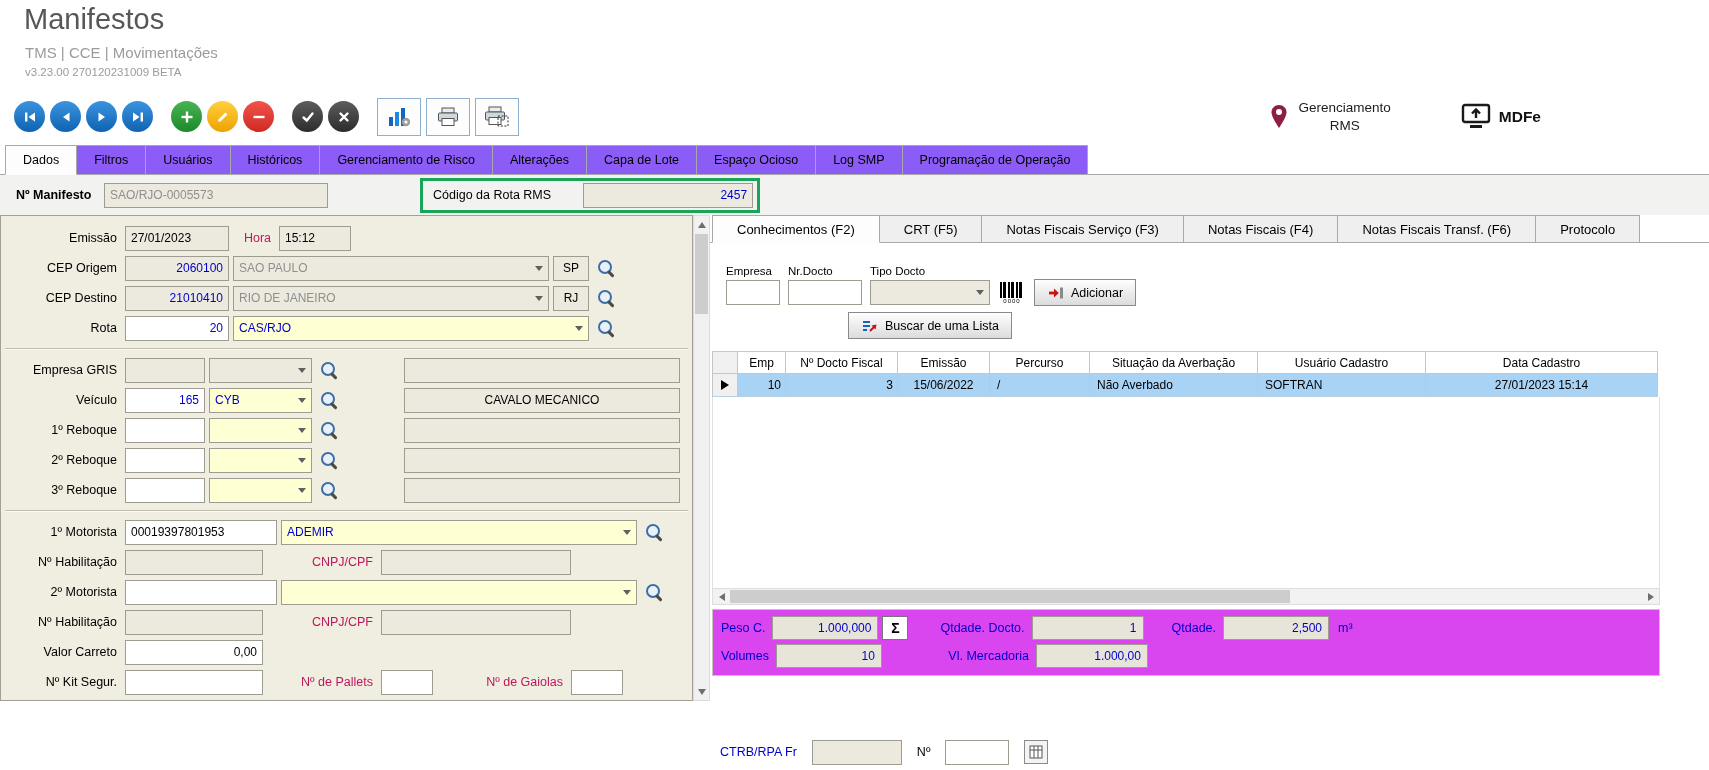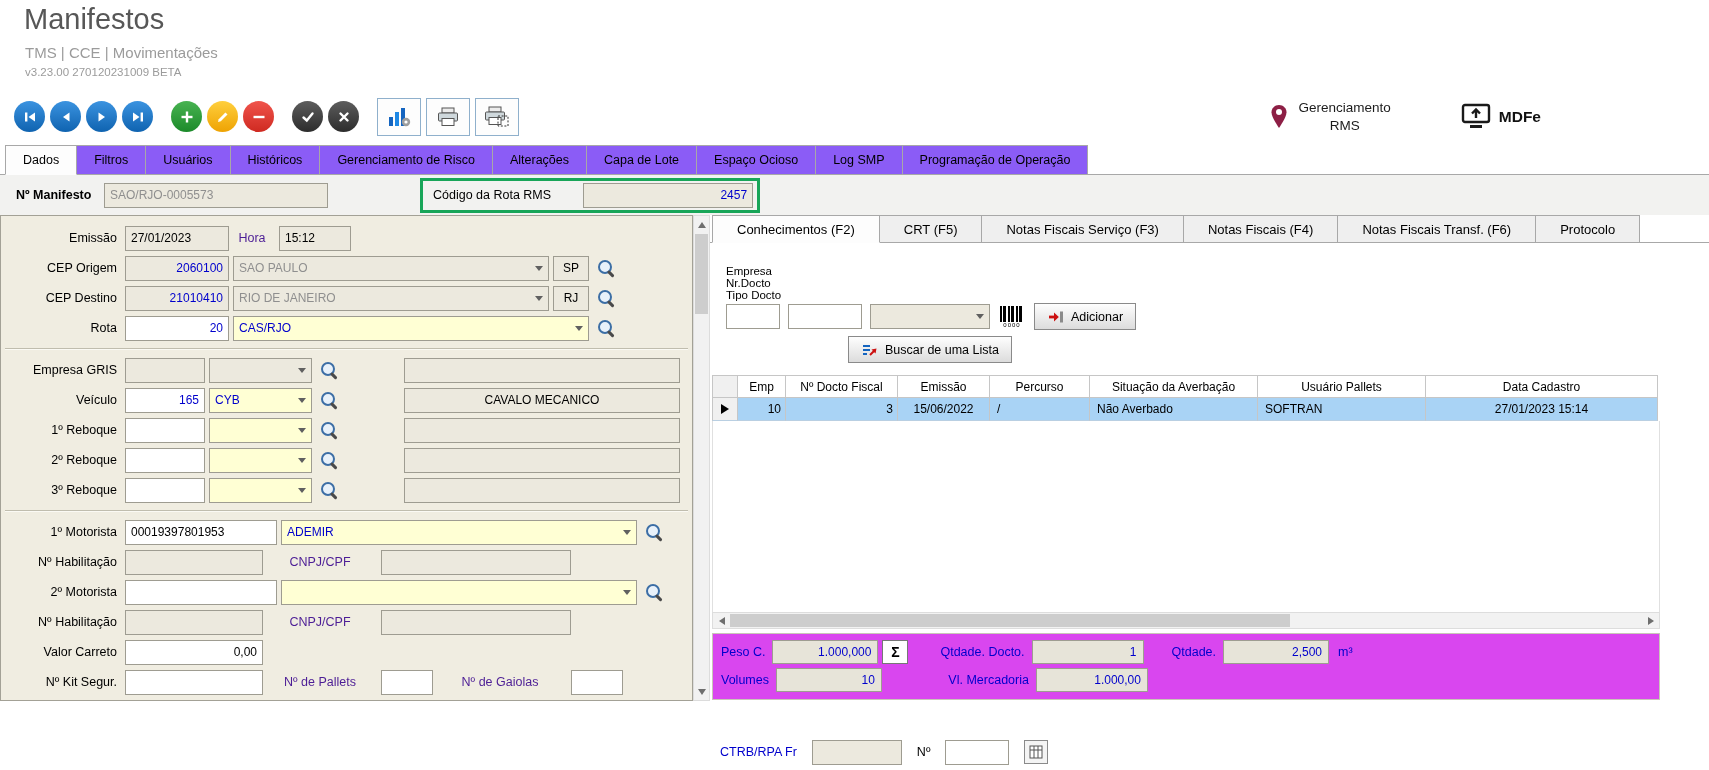--- a/index.html
+++ b/index.html
@@ -72,21 +72,21 @@
   .w74{width:74px}.w80{width:80px}.w90{width:90px}.w104{width:104px}.w106{width:106px}.w110{width:110px}
   .w112{width:112px}.w120{width:120px}.w122{width:103px}.w130{width:130px}.w138{width:138px}.w146{width:146px}
   .w152{width:152px}.w170{width:170px}.w190{width:190px}.w224{width:224px}
   .w316{width:316px}.w356{width:356px}
 
   
   .left-panel { position: absolute; left: 0; top: 215px; width: 693px; height: 486px;
                 background: #f0ede1; border: 1px solid #a3a196; padding-top: 7px; }
   .lrow { display: flex; align-items: center; height: 30px; column-gap: 4px; padding-right: 8px; }
   .lbl { width: 120px; text-align: right; padding-right: 4px; font-size: 12.5px; color: #000; flex: none; }
-  .lbl2 { text-align: center; padding-right: 4px; font-size: 12.5px; color: #4c1d95; flex: none; }
+  .lbl2 { text-align: right; padding-right: 4px; font-size: 12.5px; color: #be185d; flex: none; }
   .sep { height: 2px; border-top: 1px solid #c0bdae; border-bottom: 1px solid #fbfaf4; margin: 5px 4px; }
   .rbox { width: 276px; height: 25px; border: 1px solid #9e9c91; background: #ece9de; margin-left: auto;
           margin-right: 4px; display: flex; align-items: center; justify-content: center; font-size: 12px; flex: none; }
 
   
   .v-scrollbar { position: absolute; left: 693px; top: 215px; width: 17px; height: 486px;
                  background: #f1f1f1; border: 1px solid #dcdcdc; }
   .vs-btn { height: 17px; display: flex; align-items: center; justify-content: center; background: #f1f1f1; cursor: pointer; }
   .tri-up { width: 0; height: 0; border-left: 4px solid transparent; border-right: 4px solid transparent;
             border-bottom: 6px solid #6e6e6e; }
@@ -95,21 +95,21 @@
   .vs-thumb { position: absolute; left: 1px; top: 18px; width: 13px; height: 80px; background: #cdcdcd; }
   .vs-bottom { position: absolute; bottom: 0; left: 0; right: 0; }
 
   
   .right-panel { position: absolute; left: 710px; top: 215px; width: 999px; height: 555px; background: #fff; overflow: hidden; }
   .rp-tabs { display: flex; align-items: flex-end; height: 28px; border-bottom: 1px solid #a8a8a8; padding-left: 2px; }
   .rtab { height: 27px; display: flex; align-items: center; padding: 9px 24px; font-size: 13px; white-space: nowrap;
           background: #efefef; border: 1px solid #a8a8a8; border-bottom: none; margin-right: -1px; cursor: pointer; flex: none; }
   .rtab.active { background: #fdfdfd; height: 28px; margin-bottom: -1px; border-bottom: 1px solid #fdfdfd; }
 
-  .entry-labels { display: flex; column-gap: 8px; padding-left: 16px; margin-top: 22px; font-size: 11.5px; color: #000; flex-direction: column; }
+  .entry-labels { display: flex; column-gap: 8px; padding-left: 16px; margin-top: 22px; font-size: 11.5px; color: #000; }
   .entry-inputs { display: flex; align-items: center; column-gap: 8px; padding-left: 16px; margin-top: 2px; }
   .barcode { width: 28px; height: 26px; background: #fff; display: flex; flex-direction: column;
              align-items: center; justify-content: center; cursor: pointer; flex: none; }
   .barcode-bars { width: 24px; height: 16px;
                   background: repeating-linear-gradient(90deg,#000 0 2px,#fff 2px 3px,#000 3px 6px,#fff 6px 8px); }
   .barcode-digits { font-size: 6px; letter-spacing: 1px; line-height: 6px; color: #000; }
   .chrome-btn { height: 27px; border: 1px solid #8a8a8a; background: linear-gradient(180deg,#fefefe,#dcdcdc);
                 display: flex; align-items: center; gap: 7px; padding: 0 12px; font-size: 12.5px; cursor: pointer; flex: none; }
   .buscar-row { padding-left: 138px; margin-top: 6px; }
 
@@ -527,21 +527,21 @@
     </div>
 
     <div class="tbl">
       <div class="trow thead">
         <div class="tc c0"></div>
         <div class="tc c1">Emp</div>
         <div class="tc c2">Nº Docto Fiscal</div>
         <div class="tc c3">Emissão</div>
         <div class="tc c4">Percurso</div>
         <div class="tc c5">Situação da Averbação</div>
-        <div class="tc c6">Usuário Pallets</div>
+        <div class="tc c6">Usuário Cadastro</div>
         <div class="tc c7">Data Cadastro</div>
       </div>
       <div class="trow tdata selected">
         <div class="tc c0">
             <span class="row-marker"></span>
           </div>
         <div class="tc c1 numr">10</div>
         <div class="tc c2 numr">3</div>
         <div class="tc c3 ctr">15/06/2022</div>
         <div class="tc c4 txtl">/</div>

